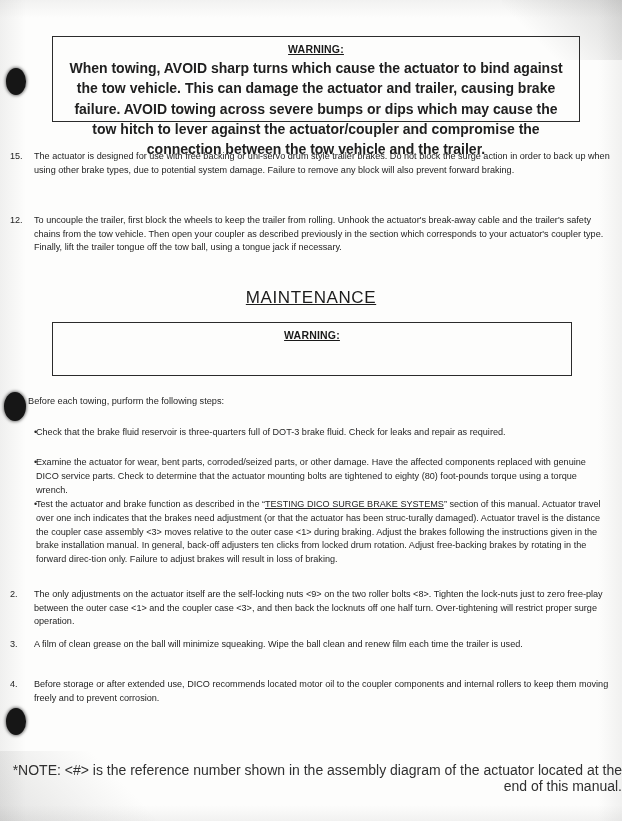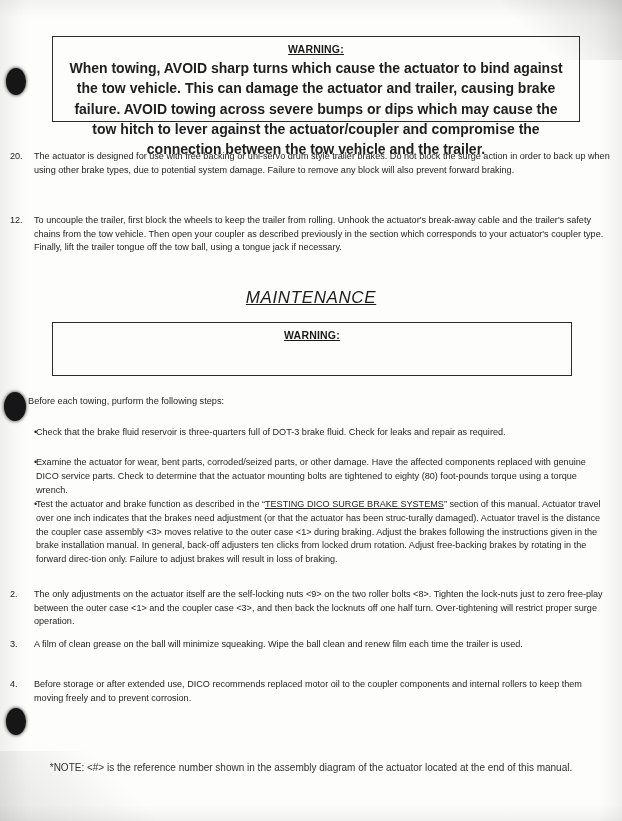--- a/index.html
+++ b/index.html
@@ -120,21 +120,20 @@
 
   .section-title {
     position: absolute;
     left: 0; top: 288px;
     width: 622px;
     text-align: center;
     font-size: 17px;
     letter-spacing: 0.6px;
     text-decoration: underline;
     color: #1c1c1c;
-    font-style: italic;
   }
 
   .intro-line {
     position: absolute;
     left: 28px;
     top: 396px;
     width: 560px;
     font-size: 9.2px;
     color: #262626;
   }
@@ -161,22 +160,22 @@
 
   #item-2 { left: 10px; top: 588px; width: 600px; }
   #item-3 { left: 10px; top: 638px; width: 600px; }
   #item-4 { left: 10px; top: 678px; width: 600px; }
 
   .footnote {
     position: absolute;
     left: 0;
     top: 762px;
     width: 622px;
-    text-align: center;
-    font-size: 10px;
+    text-align: right;
+    font-size: 14px;
     color: #303030;
   }
   .page-number {
     position: absolute;
     left: 0;
     top: 784px;
     width: 622px;
     text-align: center;
     font-size: 9.6px;
     color: #222;
@@ -196,21 +195,21 @@
 <div class="hole h3"></div>
 
 <div class="content">
 
   <div class="warning-box" id="warning-1">
     <div class="wtitle">WARNING:</div>
     <div class="wbody">When towing, AVOID sharp turns which cause the actuator to bind against the tow vehicle.  This can damage the actuator and trailer, causing brake failure.  AVOID towing across severe bumps or dips which may cause the tow hitch to lever against the actuator/coupler and compromise the connection between the tow vehicle and the trailer.</div>
   </div>
 
   <div class="numbered" id="item-11">
-    <span class="num">20.</span>
+    <span class="num">15.</span>
     <span class="txt">The actuator is designed for use with free backing or uni-servo drum style trailer brakes.  Do not block the surge action in order to back up when using other brake types, due to potential system damage.  Failure to remove any block will also prevent forward braking.</span>
   </div>
 
   <div class="numbered" id="item-12">
     <span class="num">12.</span>
     <span class="txt">To uncouple the trailer, first block the wheels to keep the trailer from rolling.  Unhook the actuator's break-away cable and the trailer's safety chains from the tow vehicle.  Then open your coupler as described previously in the section which corresponds to your actuator's coupler type.  Finally, lift the trailer tongue off the tow ball, using a tongue jack if necessary.</span>
   </div>
 
   <div class="section-title">MAINTENANCE</div>
 
@@ -240,18 +239,18 @@
     <span class="txt">The only adjustments on the actuator itself are the self-locking nuts &lt;9&gt; on the two roller bolts &lt;8&gt;.  Tighten the lock-nuts just to zero free-play between the outer case &lt;1&gt; and the coupler case &lt;3&gt;, and then back the locknuts off one half turn.  Over-tightening will restrict proper surge operation.</span>
   </div>
 
   <div class="numbered" id="item-3">
     <span class="num">3.</span>
     <span class="txt">A film of clean grease on the ball will minimize squeaking.  Wipe the ball clean and renew film each time the trailer is used.</span>
   </div>
 
   <div class="numbered" id="item-4">
     <span class="num">4.</span>
-    <span class="txt">Before storage or after extended use, DICO recommends replaced motor oil to the coupler components and internal rollers to keep them moving freely and to prevent corrosion.</span>
+    <span class="txt">Before storage or after extended use, DICO recommends located motor oil to the coupler components and internal rollers to keep them moving freely and to prevent corrosion.</span>
   </div>
 
   <div class="footnote">*NOTE: &lt;#&gt; is the reference number shown in the assembly diagram of the actuator located at the end of this manual.</div>
 
 </div>
 
 </body></html>

